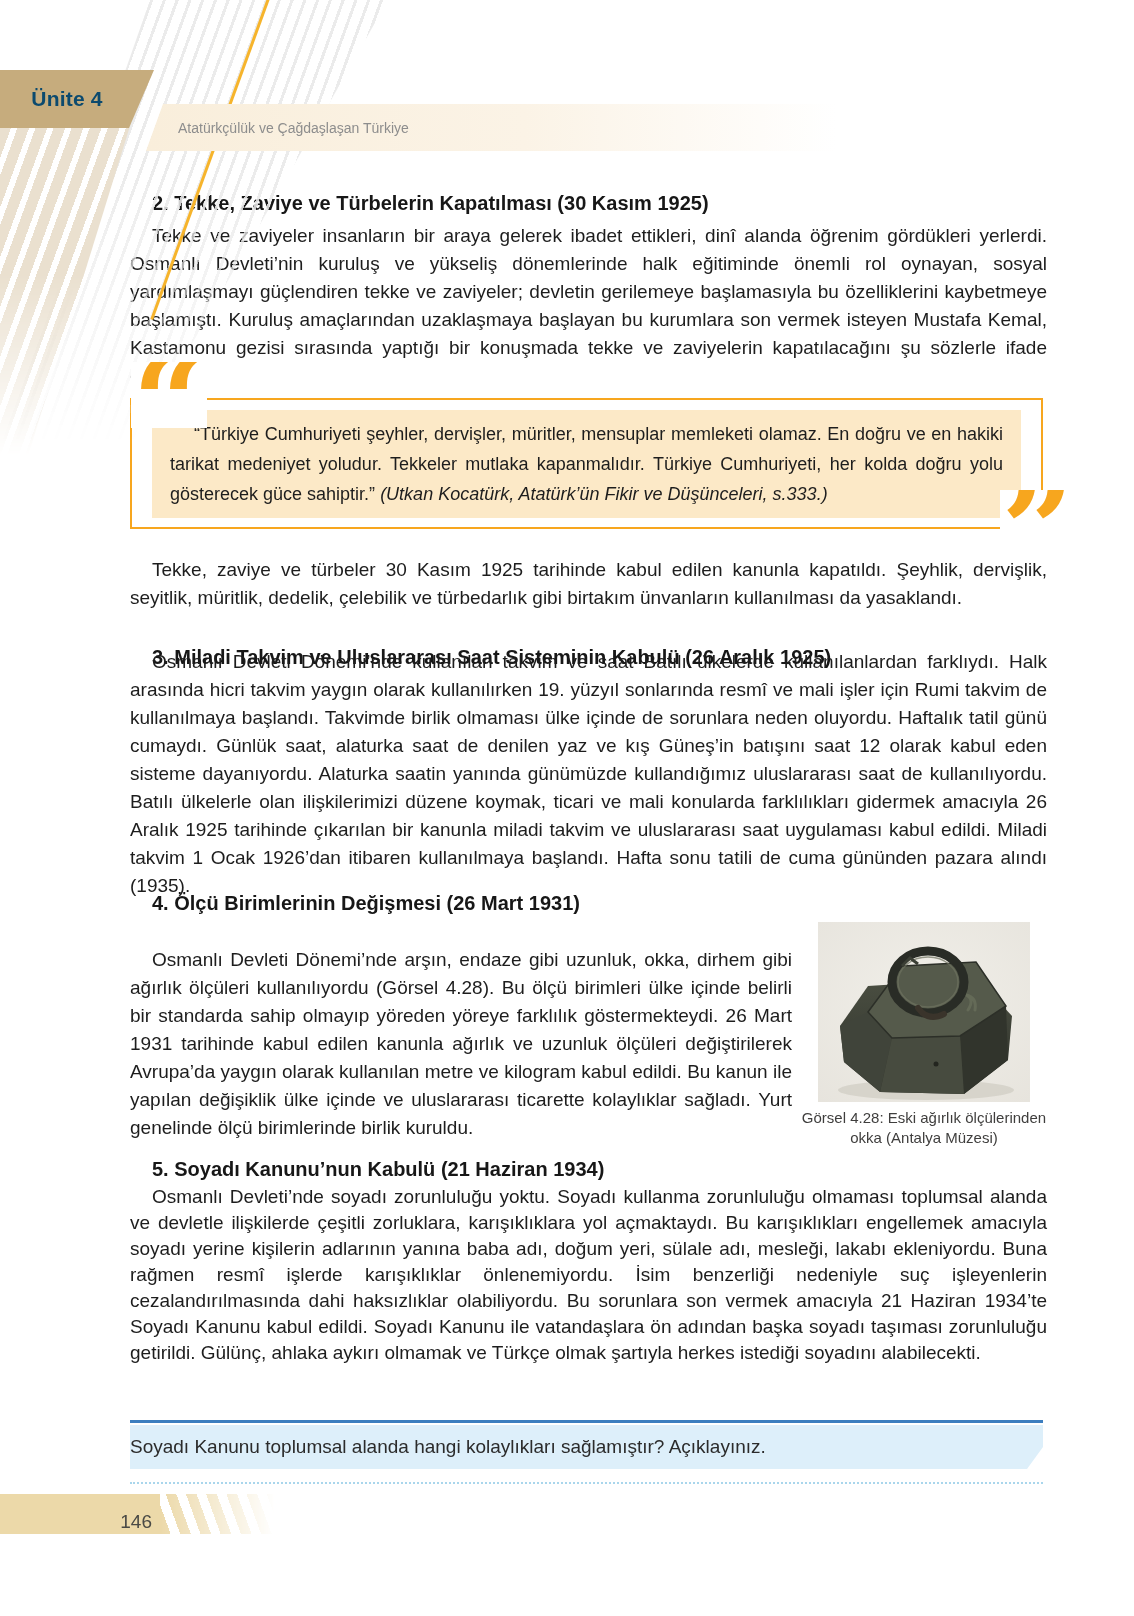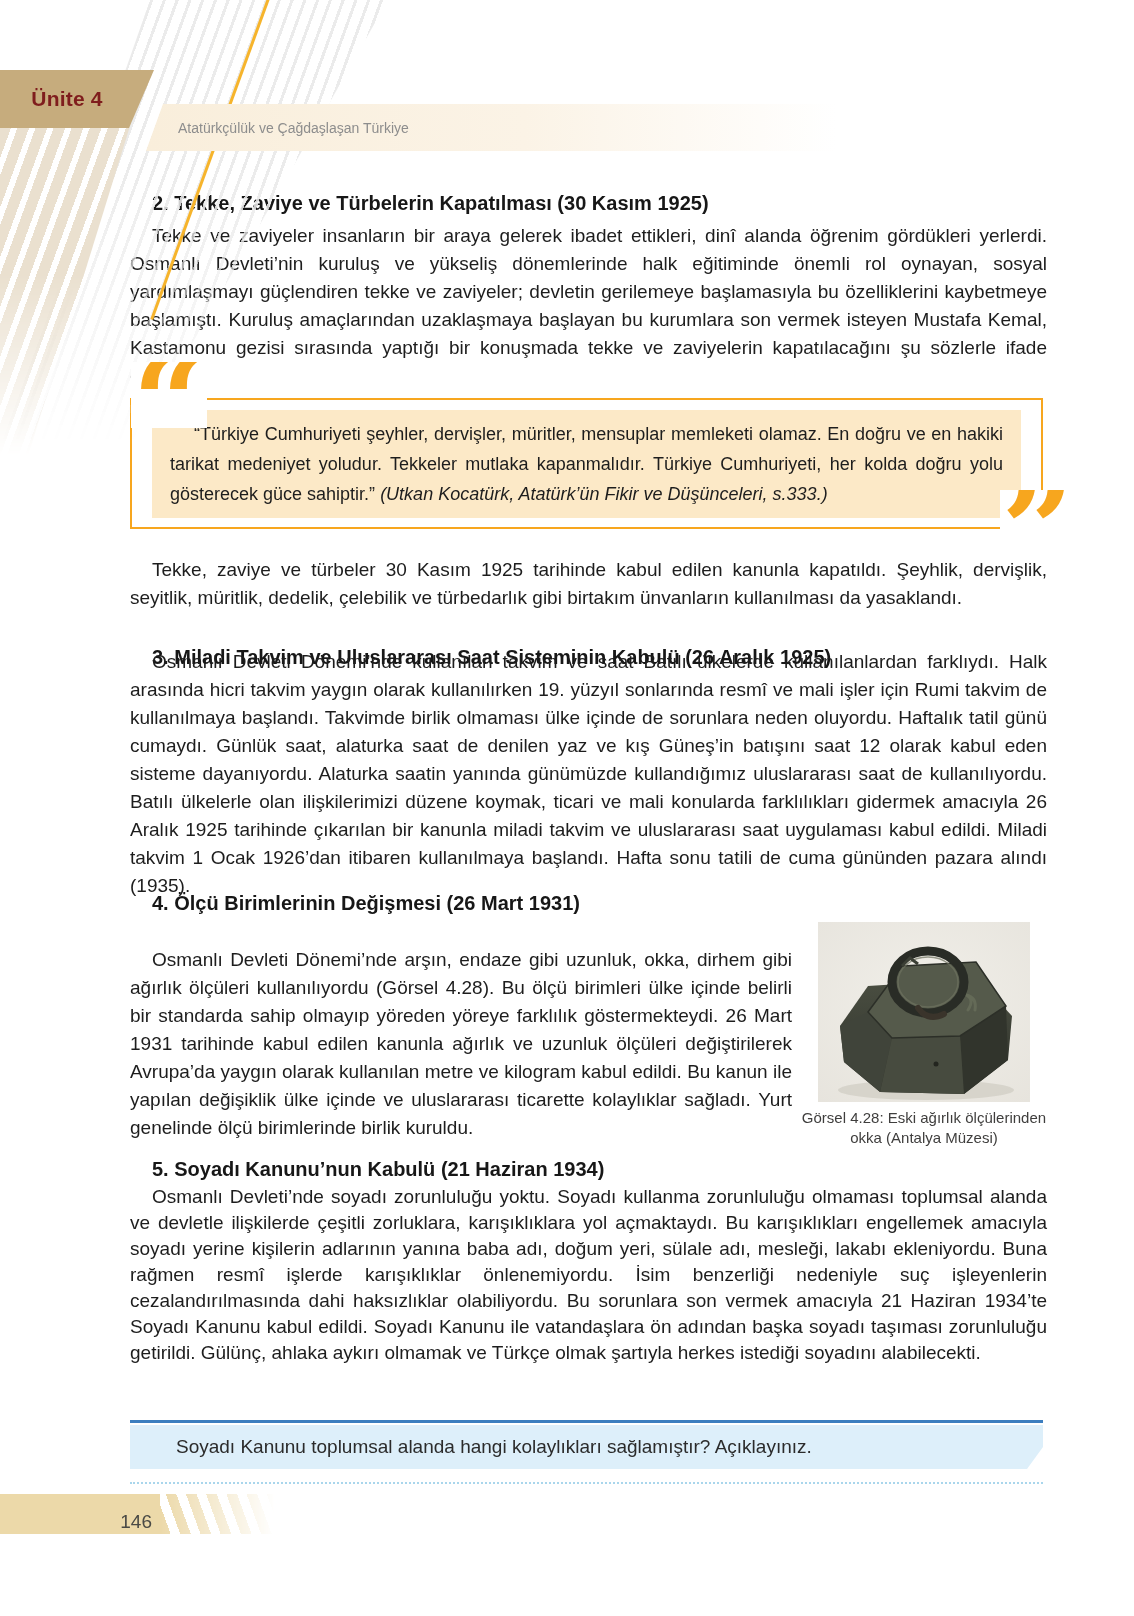--- a/index.html
+++ b/index.html
@@ -38,21 +38,21 @@
     position:absolute;left:270px;top:-10px;width:3px;height:350px;
     background:#f6b42c;transform-origin:top left;transform:rotate(20deg);z-index:2;
   }
   
   .unit-tab{
     position:absolute;left:0;top:70px;width:154px;height:58px;z-index:3;
     background:var(--unit_tab_fill);
     clip-path:polygon(0 0, 154px 0, 129px 58px, 0 58px);
     display:flex;align-items:center;justify-content:center;padding-right:20px;
   }
-  .unit-tab span{font-size:21px;font-weight:bold;color:#7f1d1d;letter-spacing:.2px;}
+  .unit-tab span{font-size:21px;font-weight:bold;color:#0c4a6e;letter-spacing:.2px;}
   .header-band{
     position:absolute;left:146px;top:104px;width:690px;height:47px;z-index:2;
     background:linear-gradient(to right, #f9eedb 0%, #fbf3e6 55%, rgba(255,255,255,0) 100%);
     clip-path:polygon(17px 0, 100% 0, 100% 100%, 0 100%);
     display:flex;align-items:center;
   }
   .header-band span{padding-left:32px;font-size:14px;color:#8d8d8d;}
   
   .h{position:absolute;font-weight:bold;font-size:20px;color:#171717;white-space:nowrap;}
   .p{
@@ -87,21 +87,21 @@
     font-size:15px;line-height:20px;text-align:center;color:#3f3e3d;
   }
   
   .q-line{position:absolute;left:130px;top:1420px;width:913px;height:3px;background:var(--question_line_blue);}
   .q-box{
     position:absolute;left:130px;top:1425px;width:913px;height:44px;
     background:var(--question_box_fill);
     clip-path:polygon(0 0, 100% 0, 100% 50%, calc(100% - 16px) 100%, 0 100%);
     display:flex;align-items:center;
   }
-  .q-box span{padding-left:46px;font-size:19px;color:#2b2b2b;}
+  .q-box span{font-size:19px;color:#2b2b2b;}
   .q-dotted{position:absolute;left:130px;top:1482px;width:913px;height:0;border-top:2px dotted #a9d6ec;}
   
   .page-band{
     position:absolute;left:0;top:1494px;width:160px;height:40px;background:var(--page_band_fill);
     display:flex;align-items:center;justify-content:flex-end;padding-right:8px;
   }
   .page-band span{font-size:19px;color:#4a4a45;margin-top:16px;}
   .page-band-stripes{
     position:absolute;left:160px;top:1494px;width:115px;height:40px;
     background:repeating-linear-gradient(70deg, var(--page_band_fill) 0 10px, #ffffff 10px 19px);

